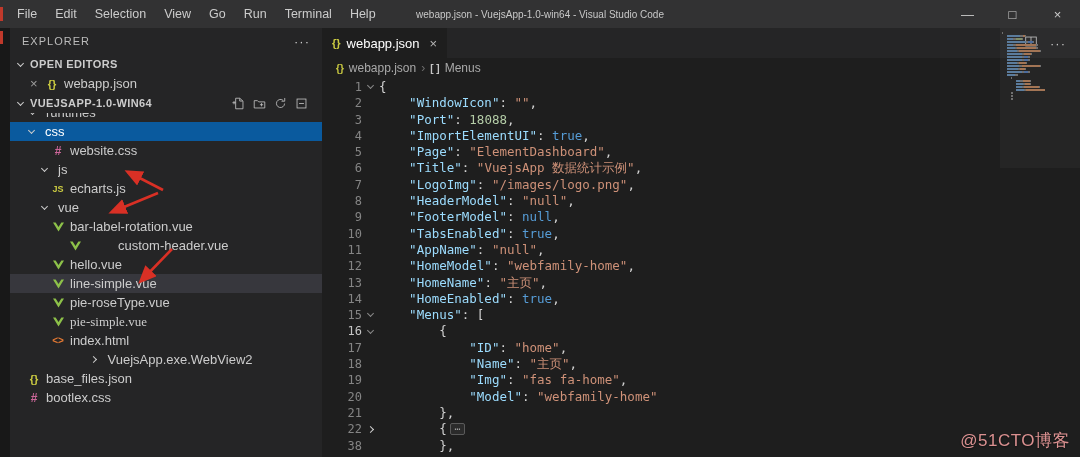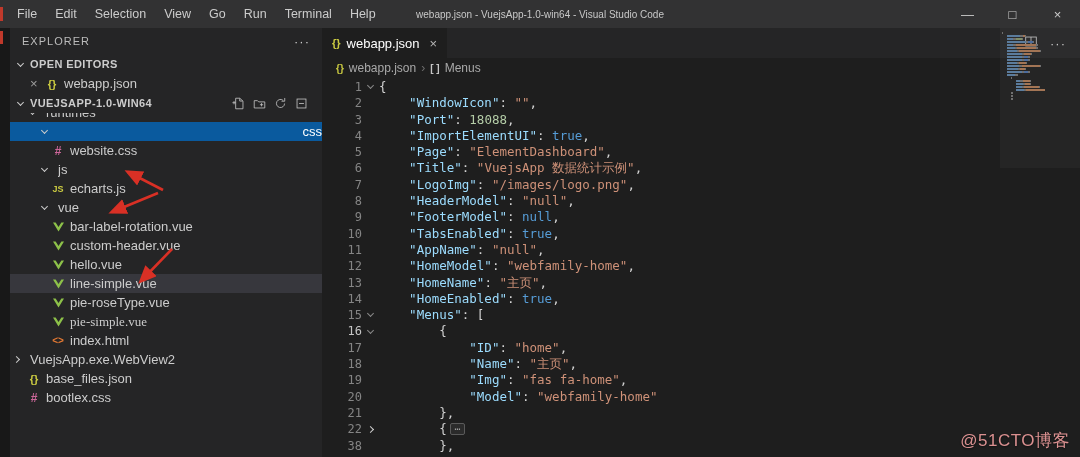--- a/index.html
+++ b/index.html
@@ -154,21 +154,21 @@
                 <path d="M5 8h6" stroke="#c5c5c5"></path>
               </svg>
             </span>
           </span>
       </div>
       <div class="tree" id="file-tree">
           <div class="row partial-top" style="padding-left: 16px;">
             <span class="chev"></span>
             <span class="label">runtimes</span>
           </div>
-          <div class="row selected" style="padding-left: 28px; justify-content: space-between;">
+          <div class="row selected" style="padding-left: 15px;">
             <span class="chev"></span>
             <span class="label">css</span>
           </div>
           <div class="row" style="padding-left: 40px;">
             <span class="ficon ic-css">#</span>
             <span class="label">website.css</span>
           </div>
           <div class="row" style="padding-left: 28px;">
             <span class="chev"></span>
             <span class="label">js</span>
@@ -182,65 +182,65 @@
             <span class="label">vue</span>
           </div>
           <div class="row" style="padding-left: 40px;">
             <span class="ficon">
               <svg width="11" height="10" viewBox="0 0 12 10">
                 <path d="M0 0h2.9L6 5 9.1 0H12L6 10z" fill="#8dc149"></path>
               </svg>
             </span>
             <span class="label">bar-label-rotation.vue</span>
           </div>
+          <div class="row" style="padding-left: 57px; gap: 31px;">
+            <span class="ficon">
+              <svg width="11" height="10" viewBox="0 0 12 10">
+                <path d="M0 0h2.9L6 5 9.1 0H12L6 10z" fill="#8dc149"></path>
+              </svg>
+            </span>
+            <span class="label">custom-header.vue</span>
+          </div>
           <div class="row" style="padding-left: 40px;">
             <span class="ficon">
               <svg width="11" height="10" viewBox="0 0 12 10">
                 <path d="M0 0h2.9L6 5 9.1 0H12L6 10z" fill="#8dc149"></path>
               </svg>
             </span>
-            <span class="label">custom-header.vue</span>
+            <span class="label">hello.vue</span>
+          </div>
+          <div class="row hovered" style="padding-left: 40px;">
+            <span class="ficon">
+              <svg width="11" height="10" viewBox="0 0 12 10">
+                <path d="M0 0h2.9L6 5 9.1 0H12L6 10z" fill="#8dc149"></path>
+              </svg>
+            </span>
+            <span class="label">line-simple.vue</span>
           </div>
           <div class="row" style="padding-left: 40px;">
             <span class="ficon">
               <svg width="11" height="10" viewBox="0 0 12 10">
                 <path d="M0 0h2.9L6 5 9.1 0H12L6 10z" fill="#8dc149"></path>
               </svg>
             </span>
-            <span class="label">hello.vue</span>
-          </div>
-          <div class="row hovered" style="padding-left: 40px;">
-            <span class="ficon">
-              <svg width="11" height="10" viewBox="0 0 12 10">
-                <path d="M0 0h2.9L6 5 9.1 0H12L6 10z" fill="#8dc149"></path>
-              </svg>
-            </span>
-            <span class="label">line-simple.vue</span>
-          </div>
-          <div class="row" style="padding-left: 40px;">
-            <span class="ficon">
-              <svg width="11" height="10" viewBox="0 0 12 10">
-                <path d="M0 0h2.9L6 5 9.1 0H12L6 10z" fill="#8dc149"></path>
-              </svg>
-            </span>
             <span class="label">pie-roseType.vue</span>
           </div>
           <div class="row" style="padding-left: 40px; font-family: Liberation Serif, serif;">
             <span class="ficon">
               <svg width="11" height="10" viewBox="0 0 12 10">
                 <path d="M0 0h2.9L6 5 9.1 0H12L6 10z" fill="#8dc149"></path>
               </svg>
             </span>
             <span class="label">pie-simple.vue</span>
           </div>
           <div class="row" style="padding-left: 40px;">
             <span class="ficon ic-html">&lt;&gt;</span>
             <span class="label">index.html</span>
           </div>
-          <div class="row" style="padding-left: 0;">
+          <div class="row" style="padding-left: 8px; justify-content: center;">
             <span class="chev right"></span>
             <span class="label">VuejsApp.exe.WebView2</span>
           </div>
           <div class="row" style="padding-left: 16px;">
             <span class="ficon ic-json">{}</span>
             <span class="label">base_files.json</span>
           </div>
           <div class="row" style="padding-left: 16px;">
             <span class="ficon ic-css">#</span>
             <span class="label">bootlex.css</span>

